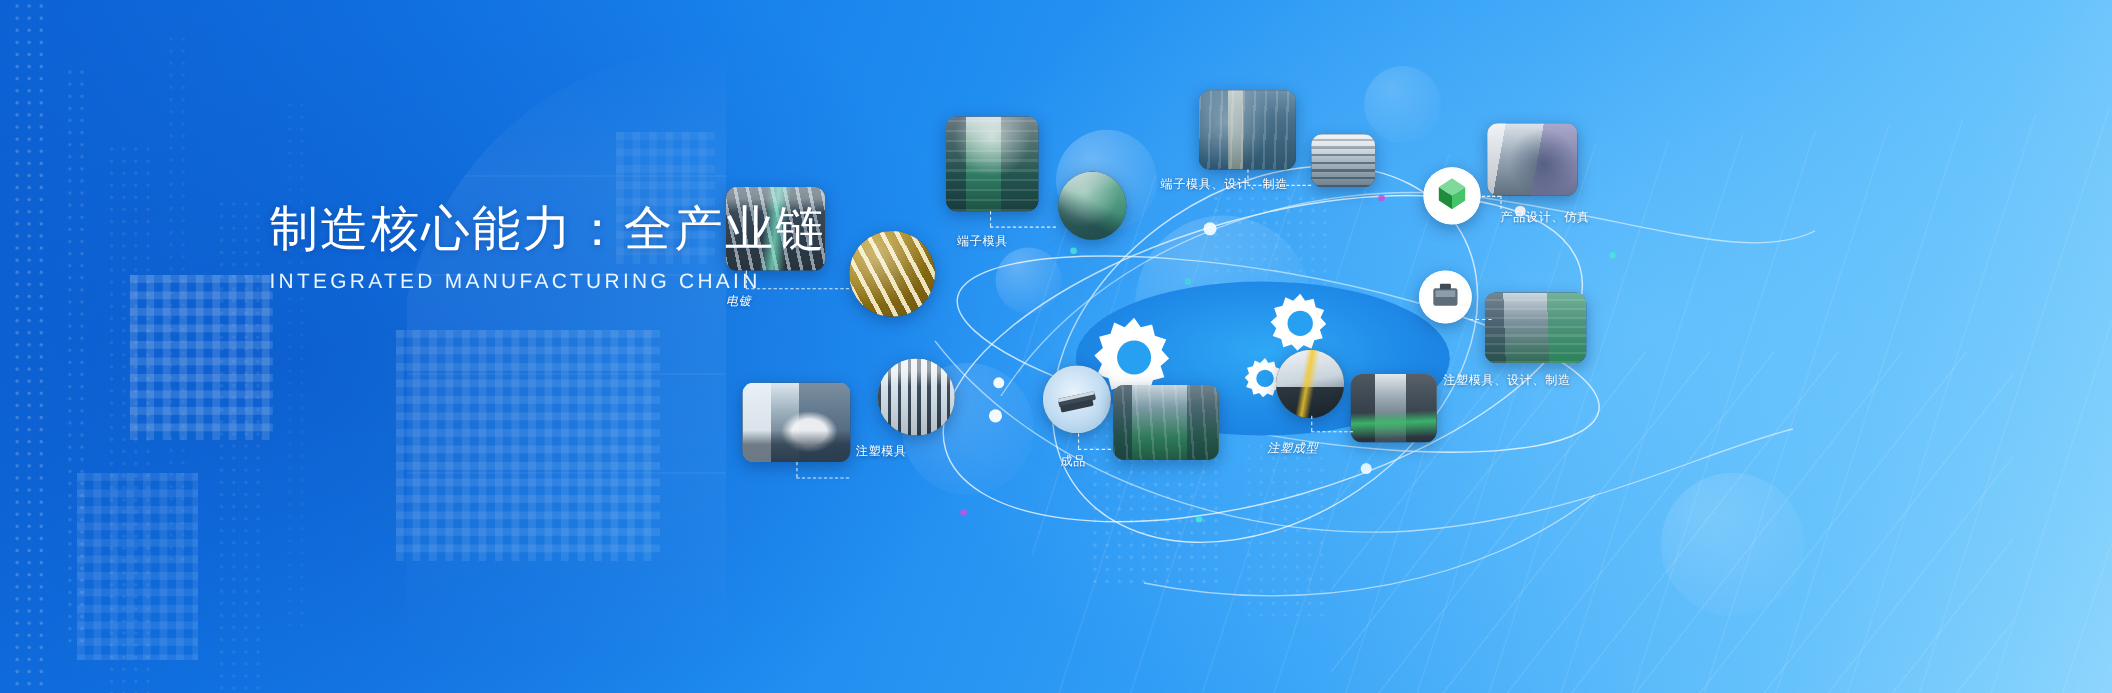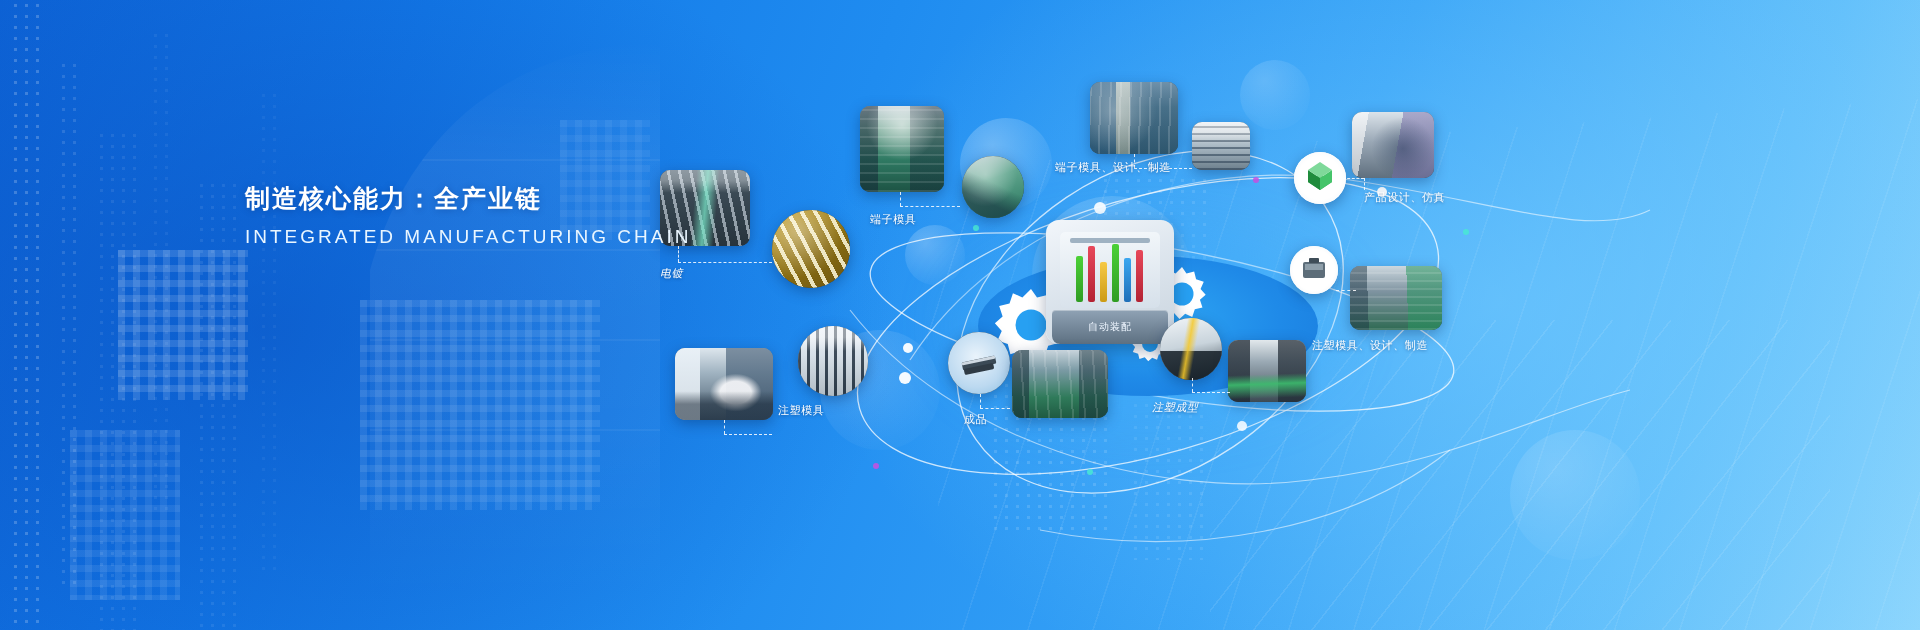--- a/index.html
+++ b/index.html
@@ -70,22 +70,22 @@
   .bokeh { position:absolute; border-radius:50%; pointer-events:none; }
 
   
   .copy {
     position:absolute;
     left:245px; top:185px;
     width:420px;
     z-index:30;
   }
   .headline {
-    font-size:25px;
-    font-weight:bold;
+    font-size:44px;
+    font-weight:normal;
     color:#ffffff;
     letter-spacing:2px;
     line-height:1.1;
     text-shadow:0 1px 6px rgba(0,40,110,.35);
     white-space:nowrap;
   }
   .subhead {
     margin-top:13px;
     font-size:19px;
     color:#eaf6ff;
@@ -308,36 +308,20 @@
   </svg>
   <svg class="gear" style="left:360px; top:202px;" width="64" height="64" viewBox="0 0 100 100">
     <path fill="#ffffff" d="M50 8l7 10 12-3 3 12 12 4-5 11 8 9-9 8 4 12-12 3-4 12-11-5-9 8-8-9-12 4-3-12-12-4 5-11-8-9 9-8-4-12 12-3 4-12 11 5z"></path>
     <circle cx="50" cy="50" r="18" fill="#27a0f2"></circle>
   </svg>
   <svg class="gear" style="left:338px; top:262px;" width="44" height="44" viewBox="0 0 100 100">
     <path fill="#ffffff" d="M50 8l7 10 12-3 3 12 12 4-5 11 8 9-9 8 4 12-12 3-4 12-11-5-9 8-8-9-12 4-3-12-12-4 5-11-8-9 9-8-4-12 12-3 4-12 11 5z"></path>
     <circle cx="50" cy="50" r="18" fill="#27a0f2"></circle>
   </svg>
 
-  <div class="machine">
-    <div class="machine-body"></div>
-    <div class="machine-screen">
-      <div class="ph" style="background:linear-gradient(175deg,#f4f8fb,#d6e0ea);"></div>
-      <div class="mbar" style="left:16px; height:46px; background:linear-gradient(180deg,#4cd137,#2f9c22);"></div>
-      <div class="mbar" style="left:28px; height:56px; background:linear-gradient(180deg,#e8485a,#b32233);"></div>
-      <div class="mbar" style="left:40px; height:40px; background:linear-gradient(180deg,#f6c945,#cc9b14);"></div>
-      <div class="mbar" style="left:52px; height:58px; background:linear-gradient(180deg,#4cd137,#2f9c22);"></div>
-      <div class="mbar" style="left:64px; height:44px; background:linear-gradient(180deg,#3ba7f0,#1f6fb8);"></div>
-      <div class="mbar" style="left:76px; height:52px; background:linear-gradient(180deg,#e8485a,#b32233);"></div>
-      <div style="position:absolute; left:10px; top:6px; width:80px; height:5px; background:#9fb2c2; border-radius:2px;"></div>
-    </div>
-    <div class="machine-base">
-      <div class="hub-label">自动装配</div>
-    </div>
-  </div>
 
   <div class="node">
     <div class="thumb" style="left:-130px; top:110px; width:90px; height:76px;">
       <div class="ph" style="background:linear-gradient(180deg,#5e6f7c 0%,#3b4a55 30%,#27333c 100%);"></div>
       <div class="ph" style="background:repeating-linear-gradient(78deg, rgba(230,240,250,.55) 0 3px, rgba(0,0,0,0) 3px 11px);"></div>
       <div class="ph" style="background:linear-gradient(95deg, rgba(120,230,200,0) 38%, rgba(120,230,200,.75) 50%, rgba(120,230,200,0) 62%);"></div>
       <div class="ph" style="background:linear-gradient(180deg, rgba(255,255,255,.30) 0 14%, rgba(255,255,255,0) 30%);"></div>
     </div>
     <div class="thumb round" style="left:-18px; top:150px; width:78px; height:78px;">
       <div class="ph" style="background:linear-gradient(145deg,#c9a227 0%,#8a6d12 55%,#6b5410 100%);"></div>

